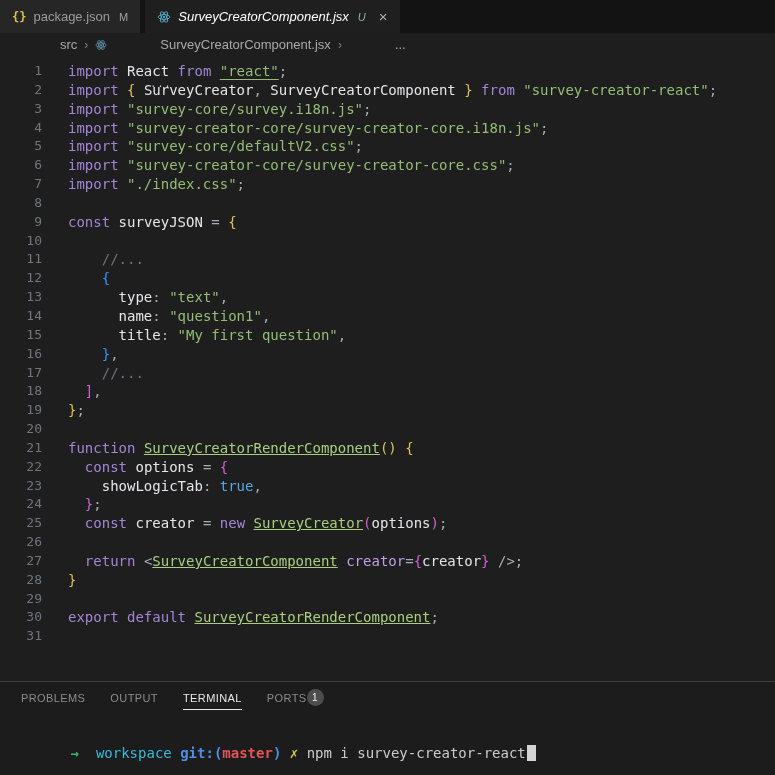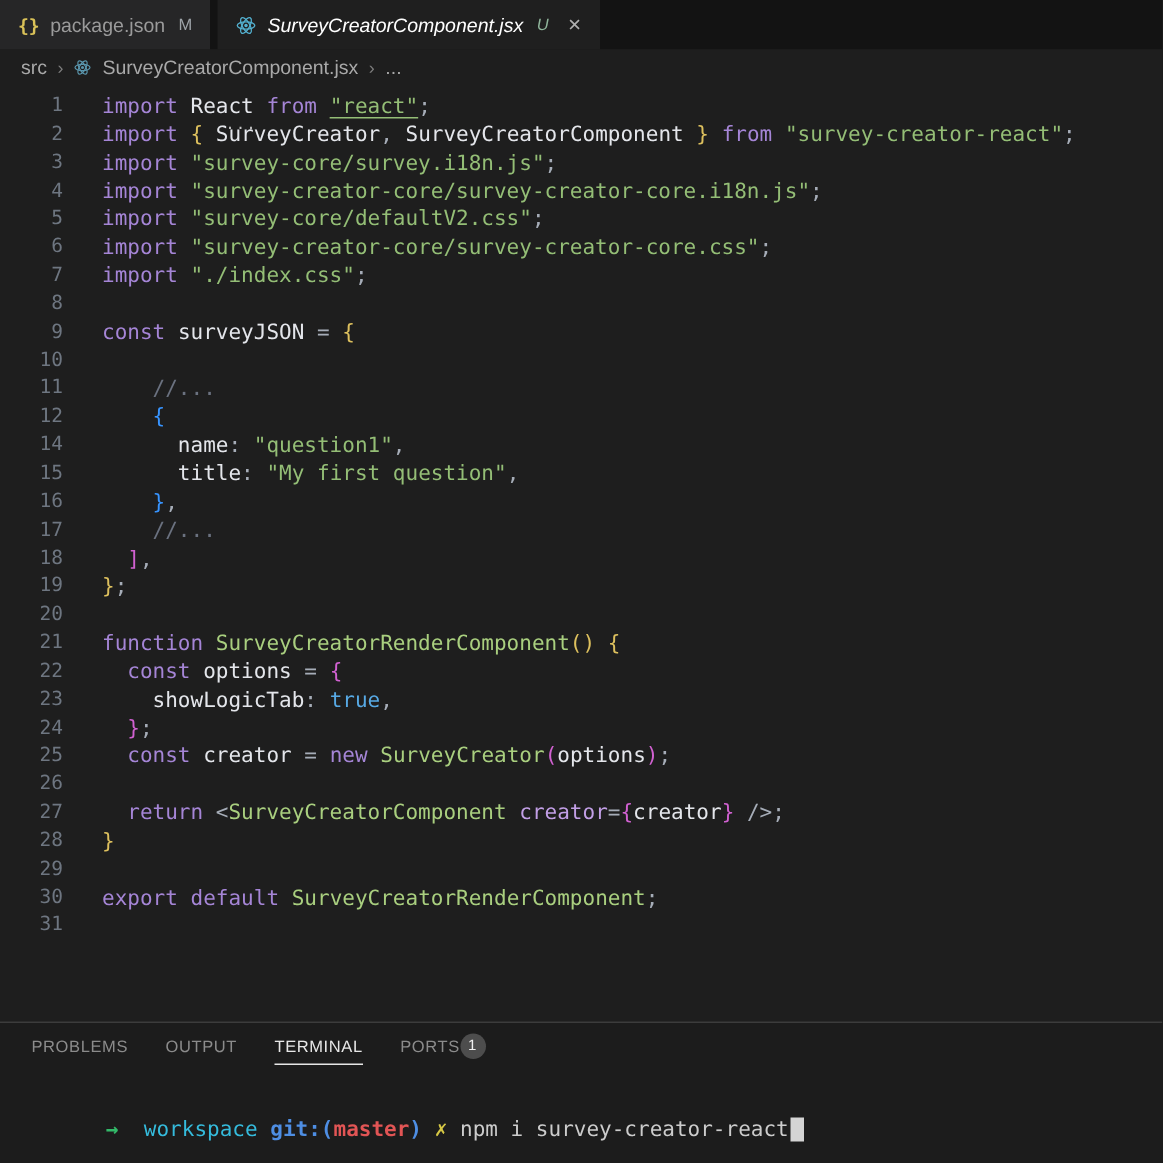--- a/index.html
+++ b/index.html
@@ -21,32 +21,32 @@
   .badge-m { color: var(--badgeM); }
   .badge-u { color: var(--badgeU); font-style: italic; }
   .braces-icon { color: var(--jsonIcon); font-size: 12px; font-weight: bold; font-family: "DejaVu Sans Mono", monospace; }
   .close-icon { color: #b0b0b0; font-size: 15px; line-height: 1; margin-left: 6px; }
   .react-icon { display: inline-flex; }
 
   
   .breadcrumb { height: 23px; display: flex; align-items: center; padding-left: 14px; gap: 7px;
     font-size: 13px; color: var(--breadcrumbFg); background: var(--editorBg); flex-shrink: 0; }
   .breadcrumb .sep { font-size: 12px; color: #7e7e7e; }
-  .breadcrumb .crumb { cursor: pointer; }
+  .breadcrumb .crumb { cursor: pointer; margin-left: 46px; }
 
   
   .editor { flex: 1; padding-top: 6px; overflow: hidden;
     font-family: "DejaVu Sans Mono", "Liberation Mono", monospace; font-size: 14px; }
   .line { display: flex; height: 18.85px; line-height: 18.85px; }
   .gutter { width: 42px; flex-shrink: 0; text-align: right; color: var(--gutterFg); font-size: 13px; }
   .code { padding-left: 26px; white-space: pre; position: relative; color: var(--pln); }
   .tk-kw   { color: var(--kw); }
   .tk-str  { color: var(--str); }
   .tk-strlink { color: var(--str); text-decoration: underline; text-underline-offset: 3px; }
-  .tk-fn   { color: var(--fn); }
+  .tk-fn   { color: var(--fn); text-decoration: underline; }
   .tk-id   { color: var(--id); font-weight: normal; }
   .tk-pln  { color: var(--pln); }
   .tk-pun  { color: var(--pun); }
   .tk-cm   { color: var(--cm); }
   .tk-bool { color: var(--bool); }
   .tk-attr { color: var(--attr); }
   .tk-b1   { color: var(--b1); }
   .tk-b2   { color: var(--b2); }
   .tk-b3   { color: var(--b3); }
   .tk-dots { position: absolute; left: 18ch; top: 13px; font-size: 10px; letter-spacing: 1px; color: #c8c8c8; text-decoration: none; }
@@ -161,20 +161,24 @@
       </div>
       <div class="line">
         <div class="gutter">11</div>
         <div class="code"><span class="tk-pln">    </span><span class="tk-cm">//...</span></div>
       </div>
       <div class="line">
         <div class="gutter">12</div>
         <div class="code"><span class="tk-pln">    </span><span class="tk-b3">{</span></div>
       </div>
       <div class="line">
+        <div class="gutter">13</div>
+        <div class="code"><span class="tk-pln">      </span><span class="tk-id">type</span><span class="tk-pun">:</span><span class="tk-pln"> </span><span class="tk-str">"text"</span><span class="tk-pun">,</span></div>
+      </div>
+      <div class="line">
         <div class="gutter">14</div>
         <div class="code"><span class="tk-pln">      </span><span class="tk-id">name</span><span class="tk-pun">:</span><span class="tk-pln"> </span><span class="tk-str">"question1"</span><span class="tk-pun">,</span></div>
       </div>
       <div class="line">
         <div class="gutter">15</div>
         <div class="code"><span class="tk-pln">      </span><span class="tk-id">title</span><span class="tk-pun">:</span><span class="tk-pln"> </span><span class="tk-str">"My first question"</span><span class="tk-pun">,</span></div>
       </div>
       <div class="line">
         <div class="gutter">16</div>
         <div class="code"><span class="tk-pln">    </span><span class="tk-b3">}</span><span class="tk-pun">,</span></div>

